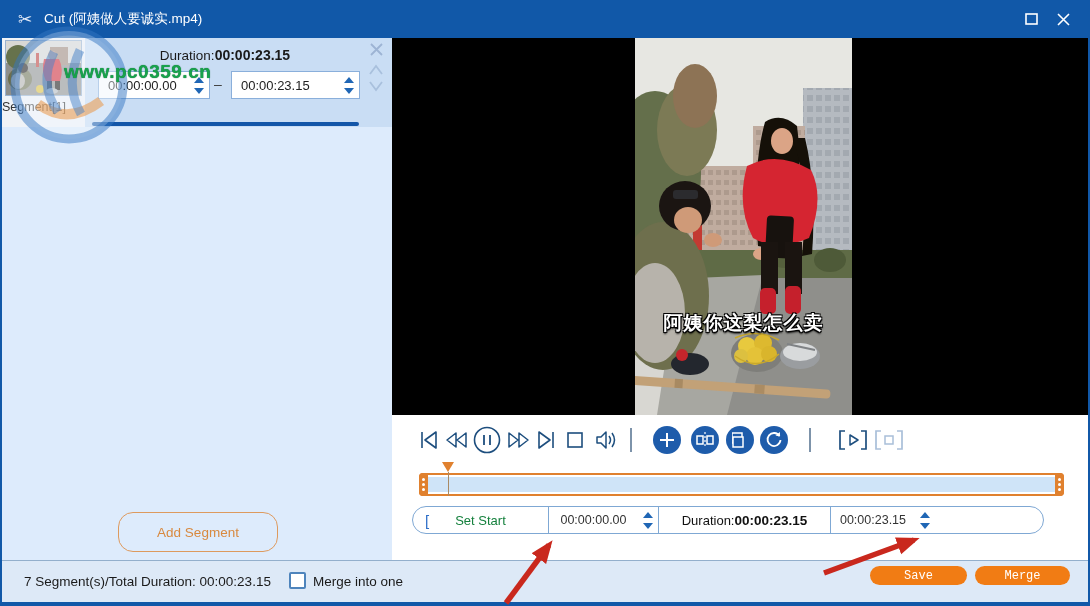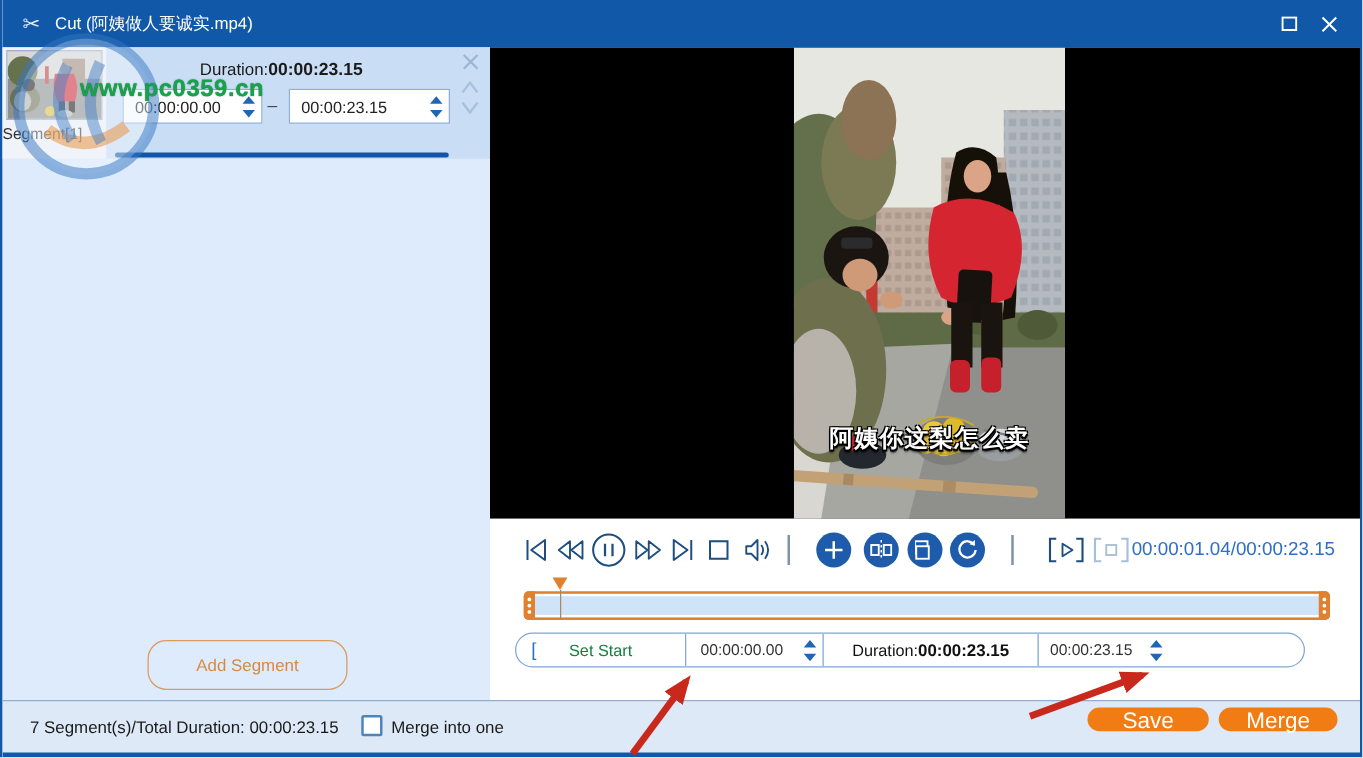--- a/index.html
+++ b/index.html
@@ -34,21 +34,21 @@
   .seg-progress { position:absolute; left:90px; top:84px; width:267px; height:4px; background:#1356a8; border-radius:2px; cursor:pointer; }
   .card-side { position:absolute; right:4px; top:4px; width:24px; height:80px; }
   .card-side svg { display:block; margin:0 auto; cursor:pointer; }
   .add-seg { position:absolute; left:116px; top:474px; width:160px; height:40px; border:1px solid #dd9a5e; border-radius:15px;
              background:transparent; color:#d8893f; font-size:13.5px; font-family:"Liberation Sans",sans-serif; cursor:pointer; }
 
   
   .video-area { position:absolute; left:390px; top:38px; width:700px; height:377px; background:#000; }
   .video-frame { position:absolute; left:243px; top:0; width:217px; height:377px; overflow:hidden; }
   .subtitle { position:absolute; left:0; top:272px; width:100%; text-align:center; color:#fff; font-size:19px; font-weight:bold; letter-spacing:1px;
-              text-shadow:-1px -1px 0 #000, 1px -1px 0 #000, -1px 1px 0 #000, 1px 1px 0 #000, 0 2px 2px #000;margin-top:28px; }
+              text-shadow:-1px -1px 0 #000, 1px -1px 0 #000, -1px 1px 0 #000, 1px 1px 0 #000, 0 2px 2px #000; }
 
   
   .controls { position:absolute; left:390px; top:415px; width:700px; height:47px; background:#fff; }
   .pbtn { position:absolute; top:427px; width:26px; height:26px; cursor:pointer; }
   .circle-btn { position:absolute; top:426px; width:28px; height:28px; border-radius:50%; background:#1e5cab; display:flex; align-items:center; justify-content:center; cursor:pointer; }
   .vsep { position:absolute; top:428px; width:2px; height:24px; background:#7d93aa; }
   .time-display { position:absolute; right:20px; top:431px; font-size:15px; color:#2e6fc8; }
 
   
   .timeline { position:absolute; left:417px; top:473px; width:645px; height:23px; border:2px solid #e0812f; border-radius:4px;
@@ -74,21 +74,21 @@
   .trim-dur { font-size:13px; color:#111; }
   .trim-dur b { font-size:13.5px; }
   .ts1 { width:136px; } .ts2 { width:110px; } .ts3 { width:172px; } .ts4 { width:104px; } .ts5 { width:110px; }
 
   
   .statusbar { position:absolute; left:0; top:560px; width:100%; height:46px; background:#dde9f7; border-top:1px solid #93afcc; border-bottom:4px solid #1158a8; }
   .summary { position:absolute; left:22px; top:13px; font-size:13.5px; color:#1a1a1a; }
   .merge-box { position:absolute; left:287px; top:11px; width:17px; height:17px; background:#fff; border:2px solid #4e84bc; border-radius:2px; cursor:pointer; }
   .merge-label { position:absolute; left:311px; top:13px; font-size:13.5px; color:#1a1a1a; }
   .btn-orange { position:absolute; top:5px; height:19px; border:none; border-radius:16px; background:#f17c14; color:#fff;
-                font-size:18px; font-family:Liberation Sans, sans-serif; cursor:pointer; }
+                font-size:12px; font-family:Liberation Mono, monospace; cursor:pointer; }
   .btn-save { left:868px; width:97px; }
   .btn-cancel { left:973px; width:95px; }
 
   
   .wm { position:absolute; pointer-events:none; z-index:40; }
   .wm-logo { left:6px; top:24px; }
   .wm-url { left:62px; top:40px; font-size:19px; font-weight:bold; color:#18a24c; letter-spacing:0.5px; text-shadow:0 0 1px #0a5f2a;margin-top:21px; }
   .wm-big { left:168px; top:0px; font-size:42px; font-weight:bold; letter-spacing:4px; color:rgba(185,210,240,0.16);
             text-shadow:0 0 1px rgba(205,225,248,0.35); }
 
@@ -322,21 +322,20 @@
         <path d="M12,8 L20,13 L12,18 Z" fill="none" stroke="#1d4e7e" stroke-width="1.5" stroke-linejoin="round"></path>
       </svg>
   </span>
   <span class="pbtn" style="left:872px;width:30px">
     <svg width="30" height="26">
         <path d="M7,4 H2 V22 H7 M23,4 H28 V22 H23" fill="none" stroke="#a9bfd9" stroke-width="1.7"></path>
         <rect x="11" y="9" width="8" height="8" fill="none" stroke="#a9bfd9" stroke-width="1.5"></rect>
       </svg>
   </span>
 
-  <span class="time-display">00:00:01.04/00:00:23.15</span>
 
   <div class="timeline">
     <span class="tl-handle left">
         <i></i>
         <i></i>
         <i></i>
       </span>
     <span class="tl-handle right">
         <i></i>
         <i></i>

